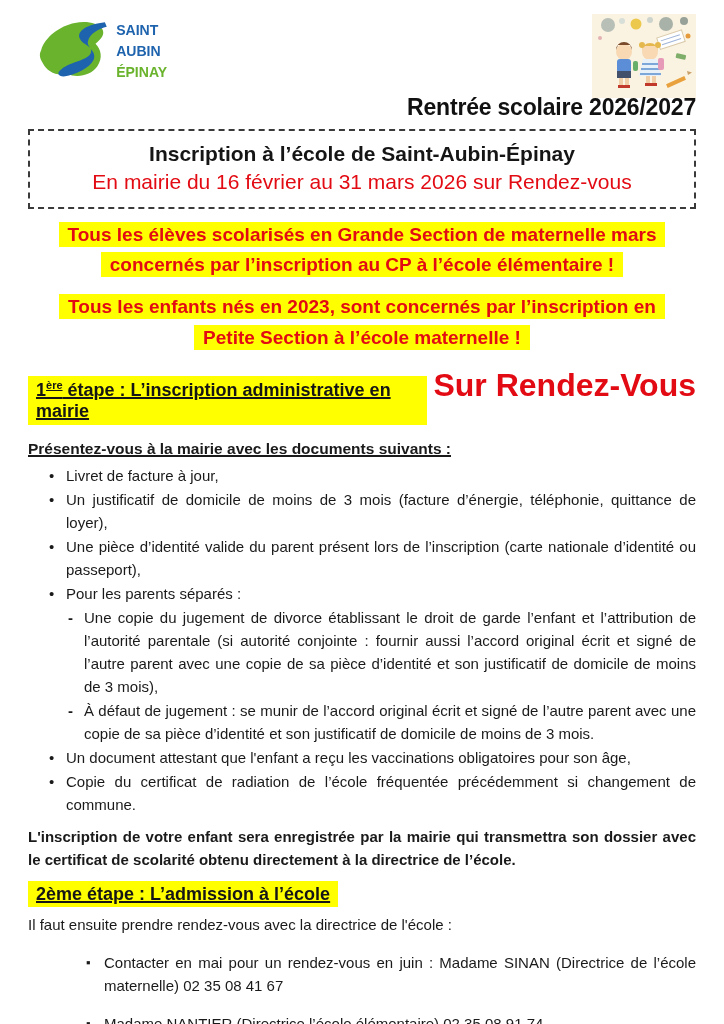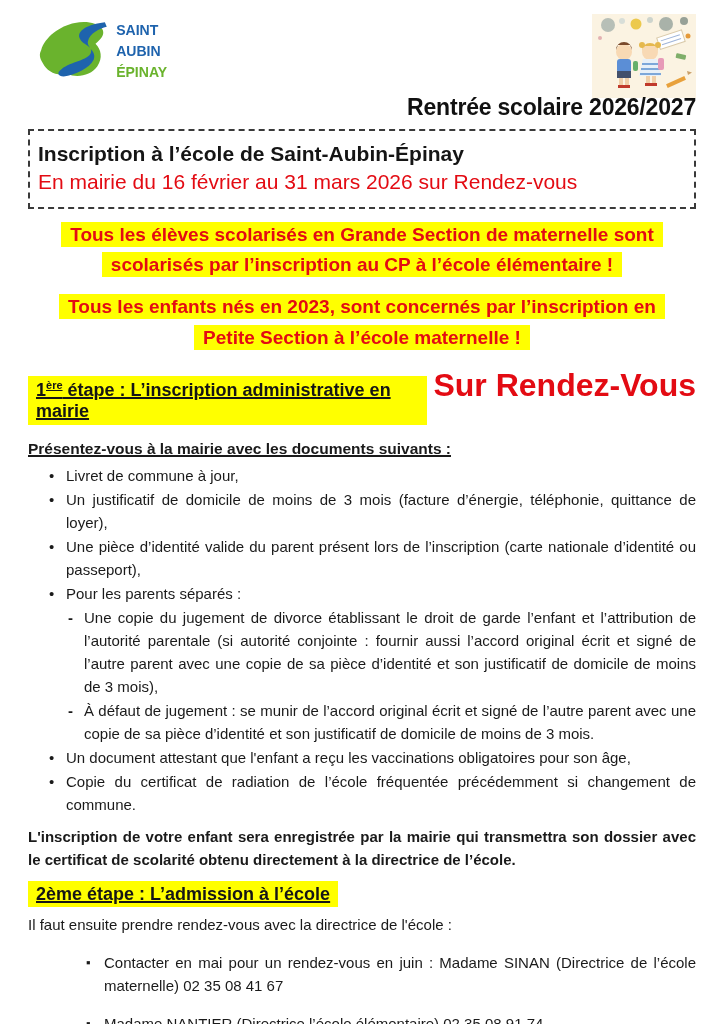--- a/index.html
+++ b/index.html
@@ -12,21 +12,21 @@
   
   .hdr { display:flex; justify-content:space-between; align-items:flex-start; height:84px; }
   .logo-svg { width:150px; height:80px; }
   .illu-svg { width:104px; height:84px; }
   .page-title {
     text-align:right; font-size:23px; font-weight:bold; color:#111;
     margin:-4px 0 8px 0; letter-spacing:-0.2px;
   }
   
   .banner {
-    border:2px dashed #3a3a3a; padding:9px 8px 10px 8px;
+    border:2px dashed #3a3a3a; text-align:center; padding:9px 8px 10px 8px;
   }
   .banner .l1 { font-size:21px; font-weight:bold; color:#151515; line-height:1.35; }
   .banner .l2 { font-size:21px; font-weight:normal; color:var(--red); line-height:1.35; }
   :root { --red:#e30b13; --yellow:#ffff00; }
   
   .notice {
     text-align:center; font-size:19px; font-weight:bold; color:var(--red);
     line-height:1.62; margin-top:11px; padding:0 8px;
   }
   .hl {
@@ -136,36 +136,36 @@
   </div>
 
   <div class="page-title">Rentrée scolaire 2026/2027</div>
 
   <div class="banner">
     <div class="l1">Inscription à l’école de Saint-Aubin-Épinay</div>
     <div class="l2">En mairie du 16 février au 31 mars 2026 sur Rendez-vous</div>
   </div>
 
   <div class="notice">
-    <span class="hl">Tous les élèves scolarisés en Grande Section de maternelle sont scolarisés par l’inscription au CP à l’école élémentaire !</span>
+    <span class="hl">Tous les élèves scolarisés en Grande Section de maternelle mars concernés par l’inscription au CP à l’école élémentaire !</span>
   </div>
 
   <div class="notice">
     <span class="hl">Tous les enfants nés en 2023, sont concernés par l’inscription en Petite Section à l’école maternelle !</span>
   </div>
 
   <div class="step1">
     <span class="hl step-title"><span>1</span><sup>ère</sup><span> étape : L’inscription administrative en mairie</span></span>
     <span class="rdv">Sur Rendez-Vous</span>
   </div>
 
   <p class="docs-intro">Présentez-vous à la mairie avec les documents suivants :</p>
 
   <ul class="docs">
-    <li>Livret de commune à jour,</li>
+    <li>Livret de facture à jour,</li>
     <li>Un justificatif de domicile de moins de 3 mois (facture d’énergie, téléphonie, quittance de loyer),</li>
     <li>Une pièce d’identité valide du parent présent lors de l’inscription (carte nationale d’identité ou passeport),</li>
     <li>Pour les parents séparés :</li>
     <li class="sub">Une copie du jugement de divorce établissant le droit de garde l’enfant et l’attribution de l’autorité parentale (si autorité conjointe : fournir aussi l’accord original écrit et signé de l’autre parent avec une copie de sa pièce d’identité et son justificatif de domicile de moins de 3 mois),</li>
     <li class="sub">À défaut de jugement : se munir de l’accord original écrit et signé de l’autre parent avec une copie de sa pièce d’identité et son justificatif de domicile de moins de 3 mois.</li>
     <li>Un document attestant que l'enfant a reçu les vaccinations obligatoires pour son âge,</li>
     <li>Copie du certificat de radiation de l’école fréquentée précédemment si changement de commune.</li>
   </ul>
 
   <p class="note">L'inscription de votre enfant sera enregistrée par la mairie qui transmettra son dossier avec le certificat de scolarité obtenu directement à la directrice de l’école.</p>

